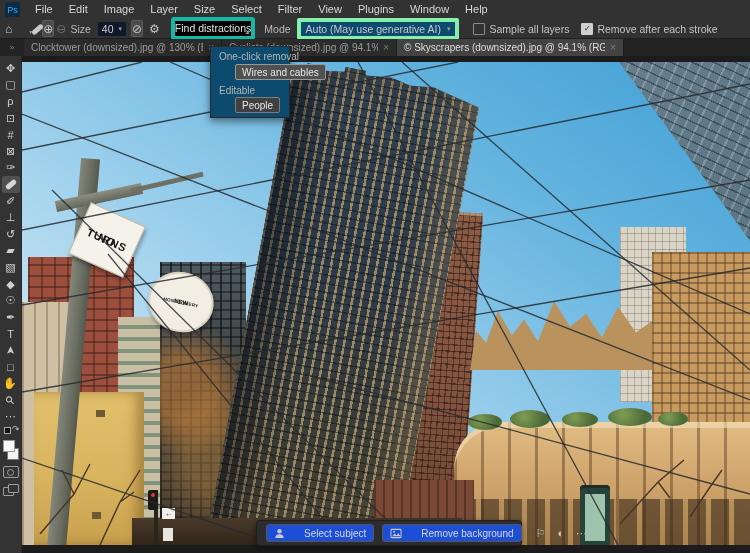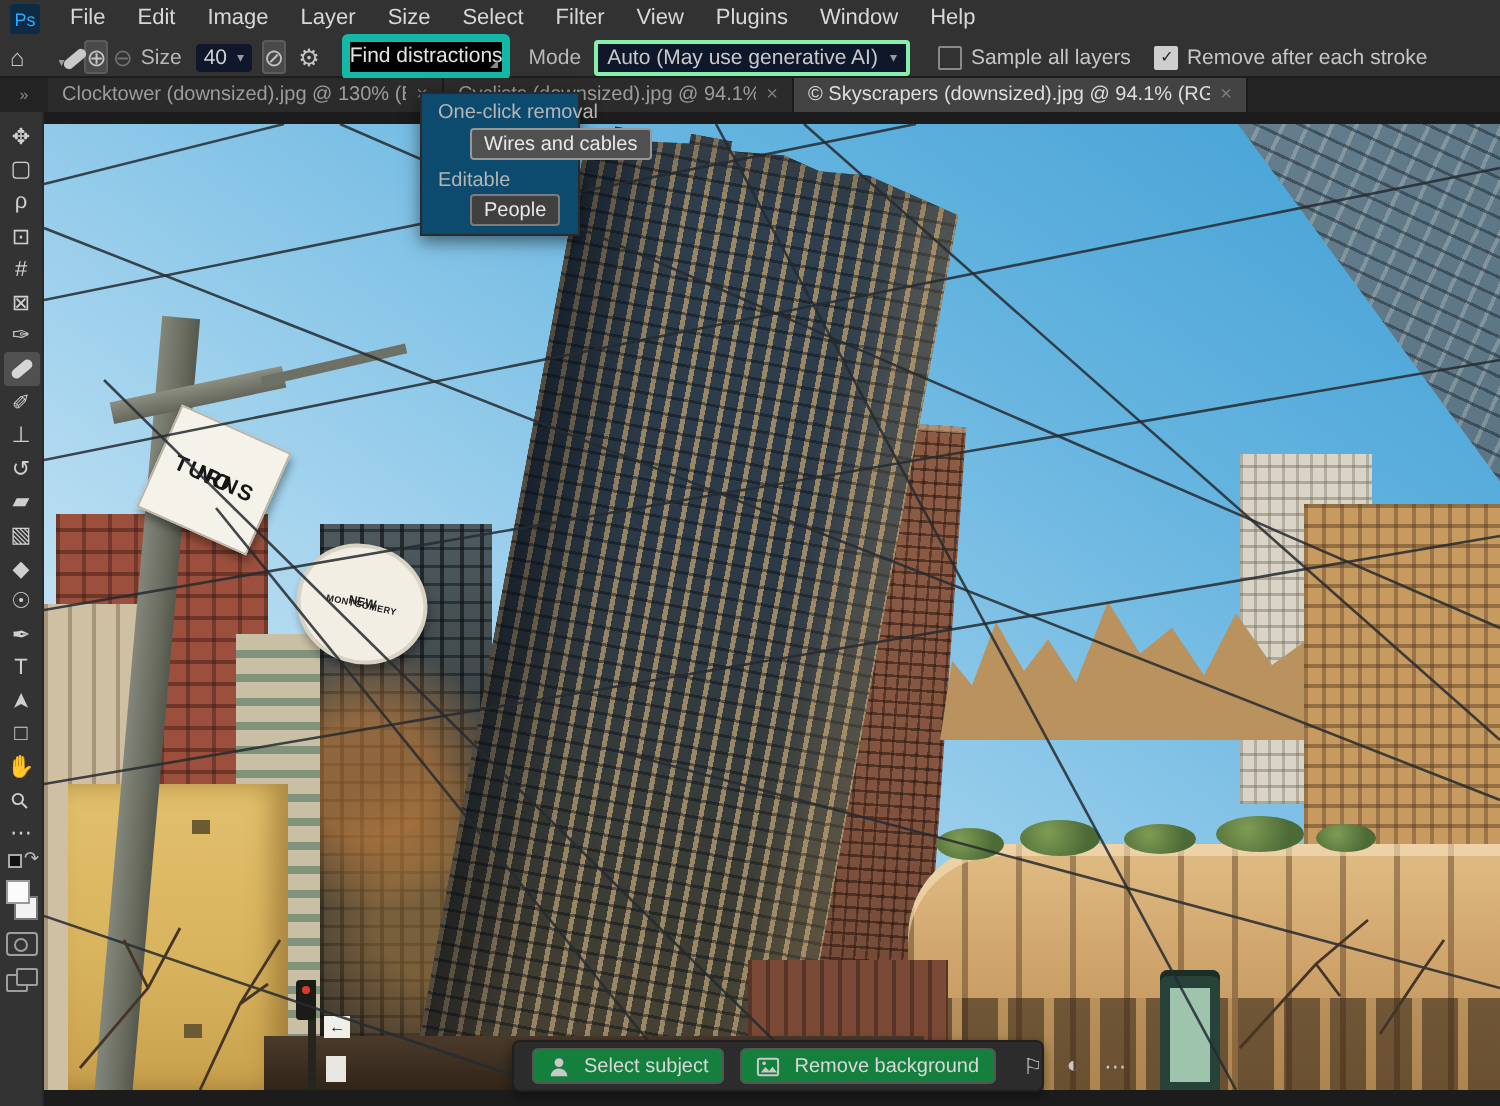--- a/index.html
+++ b/index.html
@@ -24,21 +24,21 @@
   .tglbox{display:flex;align-items:center;justify-content:center;width:16px;height:15px;border-radius:2px;margin:0 1px;}
   .tglbox.on{background:#4a4a4a;border:1px solid #5c5c5c;}
   .sizeval{display:flex;align-items:center;background:#0f172a;border-radius:2px;height:14px;
            padding:0 4px;margin:0 4px;color:#d0d0d0;gap:5px;}
   .sizeval .chev{font-size:7px;color:#9a9a9a;}
   .label{color:#b9b9b9;padding:0 3px;}
   .fd-btn{position:relative;background:#000000;border:4px solid #14b8a6;border-radius:3px;
           color:#e2e2e2;padding:1px 0 2px;margin:0 6px;white-space:nowrap;}
   .fd-btn::after{content:"";position:absolute;right:2px;bottom:2px;border-style:solid;
           border-width:0 0 4px 4px;border-color:transparent transparent #8a8a8a transparent;}
-  .mode-dd{display:flex;align-items:center;background:#0f172a;border:2px solid #86efac;border-radius:2px;
+  .mode-dd{display:flex;align-items:center;background:#0c4a6e;border:4px solid #86efac;border-radius:2px;
            height:14px;padding:0 5px;margin-left:3px;gap:6px;color:#c9c9c9;white-space:nowrap;}
   .mode-dd .chev{font-size:7px;color:#9a9a9a;}
   .cb{display:flex;align-items:center;gap:4px;margin:0 6px;white-space:nowrap;color:#c6c6c6;justify-content:space-between;}
   .cb .box{width:10px;height:10px;border:1px solid #8a8a8a;border-radius:1px;background:transparent;
            display:flex;align-items:center;justify-content:center;font-size:8px;color:#1d1d1d;}
   .cb.checked .box{background:#cfcfcf;border-color:#cfcfcf;}
   .ob-svg{margin:0 7px;display:block;}
   .dim{color:#6e6e6e;}
   
   .tabbar{position:absolute;left:0;top:39px;width:750px;height:17px;background:#232323;
@@ -192,21 +192,21 @@
   .dd-b1{top:17px;background:#505050;border:1px solid #979797;}
   .dd-b2{top:50px;background:#404040;border:1px solid #7c7c7c;}
   .dd-s1{top:4px;} .dd-s2{top:38px;}
   
   .taskbar{position:absolute;left:256px;top:520px;width:264px;height:24px;background:#2c2c2c;
      border:1px solid #1f1f1f;border-radius:4px;z-index:55;display:flex;align-items:center;
      box-shadow:0 2px 6px rgba(0,0,0,.45);font-size:10px;color:#d8d8d8;}
   .tb-handle{width:8px;height:14px;margin:0 4px 0 5px;
      background-image:radial-gradient(circle,#8a8a8a 0.8px,transparent 1px);
      background-size:4px 4px;}
-  .tk-btn{display:flex;align-items:center;gap:7px;background:#15803d;border:1px solid #565656;
+  .tk-btn{display:flex;align-items:center;gap:19px;background:#1d4ed8;border:1px solid #565656;
      border-radius:3px;height:16px;padding:0 7px;white-space:nowrap;margin-right:8px;}
   .tk-plain{color:#c9c9c9;margin:0 6px;font-size:11px;}
 </style>
 </head>
 <body>
 
 <div class="app">
 
   <div class="menubar">
     <div class="ps-logo">Ps</div>

